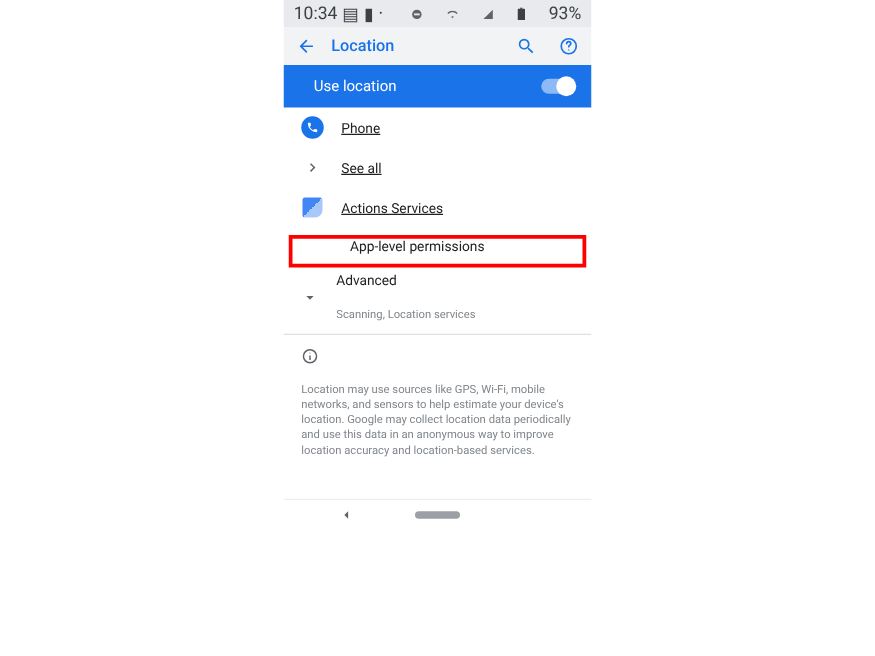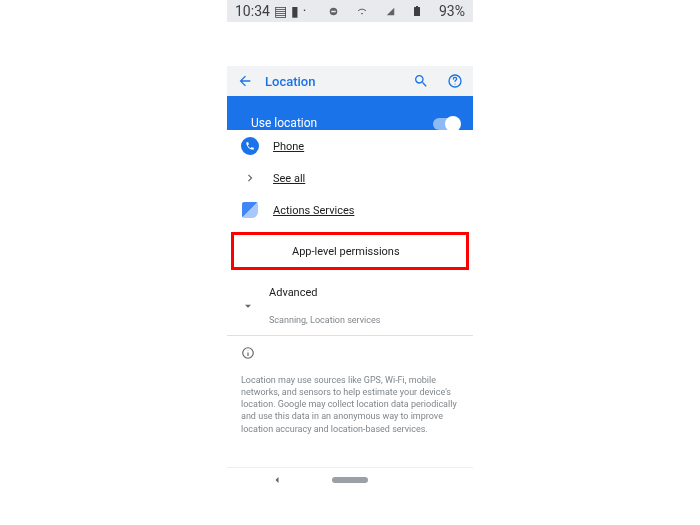--- a/index.html
+++ b/index.html
@@ -30,35 +30,34 @@
   }
   .status-left { display: flex; align-items: center; gap: 4px; }
   .status-right { display: flex; align-items: center; gap: 19px; }
   .app-bar {
     height: 30px;
     background: #f1f3f4;
     display: flex;
     align-items: center;
     padding: 0 10px;
     gap: 12px;
-    margin-top: 44px;
   }
   .app-bar .title {
     color: #1a73e8;
     font-size: 13px;
     font-weight: 500;
     flex: 1;
   }
   .blue-icon { color: #1a73e8; }
   .toggle-row {
     background: #1a73e8;
     color: #fff;
     height: 34px;
     display: flex;
-    align-items: flex-end;
+    align-items: center;
     padding: 0 14px 0 24px;
     font-size: 12px;
   }
   .toggle-row .label { flex: 1; font-weight: 400; }
   .switch {
     width: 26px; height: 12px;
     background: rgba(255,255,255,0.5);
     border-radius: 8px;
     position: relative;
   }
@@ -102,30 +101,29 @@
   .actions-icon {
     width: 16px; height: 16px;
     background: linear-gradient(135deg, #4285f4 50%, #a8c7fa 50%);
     border-radius: 2px 2px 6px 2px;
   }
   .highlight-box {
     border: 3px solid #ff0000;
     margin: 6px 4px 0 4px;
   }
   .perm-row {
-    height: 32px;
-    display: flex;
-    align-items: center;
-    padding-left: 58px;
+    height: 20px;
+    display: flex;
+    padding-left: 46px;
     font-size: 11px;
   }
   .advanced-row {
     display: flex;
     align-items: center;
-    padding: 16px 14px 10px 14px;
+    padding: 4px 14px 10px 14px;
     gap: 14px;
   }
   .advanced-text .primary { font-size: 11px; color: #202124; }
   .advanced-text .secondary { font-size: 9px; color: #80868b; margin-top: 16px; }
   .divider { height: 1px; background: #e0e0e0; margin: 0 0; }
   .info-row {
     display: flex;
     padding: 10px 14px;
     gap: 14px;
     flex-direction: column;

